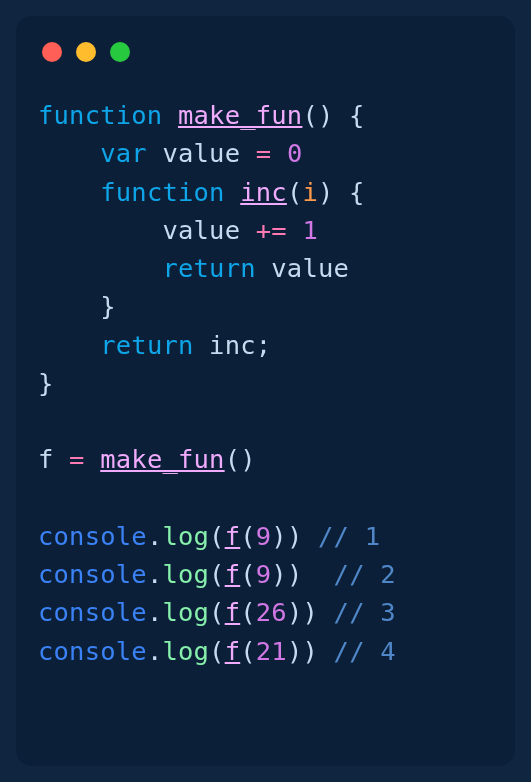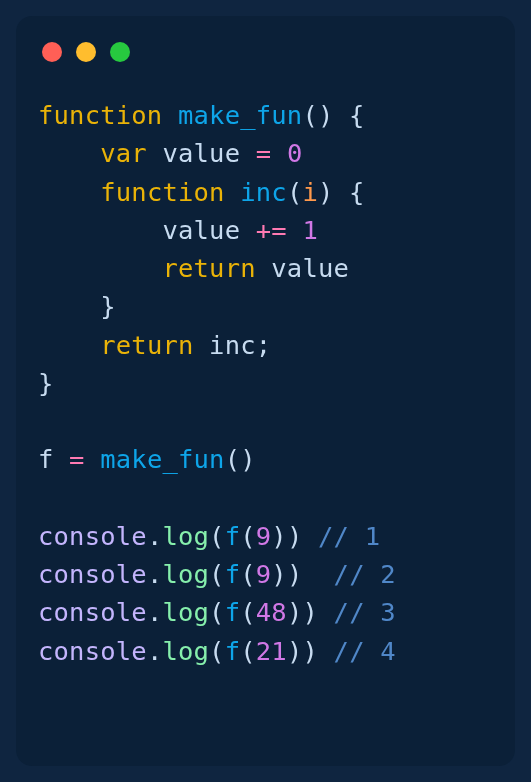--- a/index.html
+++ b/index.html
@@ -38,30 +38,30 @@
     .tl-yellow { background: #ffbd2e; }
     .tl-green { background: #27c93f; }
     pre.code {
       font-family: 'Menlo', 'Monaco', 'Consolas', monospace;
       font-size: 25.5px;
       line-height: 1.5;
       color: #c7dbf0;
       white-space: pre;
       letter-spacing: 0.2px;
     }
-    .tok-keyword { color: #eab308; }   
-    .tok-fn      { color: #0ea5e9; }   
+    .tok-keyword { color: #0ea5e9; }   
+    .tok-fn      { color: #f0abfc; text-decoration: underline; }   
     .tok-ident   { color: #c7dbf0; }   
     .tok-param   { color: #ff994c; }   
     .tok-num     { color: #d178e6; }   
     .tok-op      { color: #ff7ab2; }   
     .tok-punc    { color: #c7dbf0; }   
     .tok-comm    { color: #5087c8; }   
     .tok-prop    { color: #86efac; }   
-    .tok-obj     { color: #c4b5fd; margin-top: 34px; }   
+    .tok-obj     { color: #3b82f6; margin-top: 34px; }   
   </style>
 </head>
 <body>
 
 <div class="window">
   <div class="traffic-lights">
     <div class="traffic-light tl-red"></div>
     <div class="traffic-light tl-yellow"></div>
     <div class="traffic-light tl-green"></div>
   </div>
@@ -71,15 +71,15 @@
 <span><span class="tok-ident">        value </span><span class="tok-op">+=</span><span class="tok-ident"> </span><span class="tok-num">1</span></span>
 <span><span class="tok-ident">        </span><span class="tok-keyword">return</span><span class="tok-ident"> value</span></span>
 <span><span class="tok-ident">    </span><span class="tok-punc">}</span></span>
 <span><span class="tok-ident">    </span><span class="tok-keyword">return</span><span class="tok-ident"> inc</span><span class="tok-punc">;</span></span>
 <span><span class="tok-punc">}</span></span>
 <span><span class="tok-ident"></span></span>
 <span><span class="tok-ident">f </span><span class="tok-op">=</span><span class="tok-ident"> </span><span class="tok-fn">make_fun</span><span class="tok-punc">()</span></span>
 <span><span class="tok-ident"></span></span>
 <span><span class="tok-obj">console</span><span class="tok-punc">.</span><span class="tok-prop">log</span><span class="tok-punc">(</span><span class="tok-fn">f</span><span class="tok-punc">(</span><span class="tok-num">9</span><span class="tok-punc">)) </span><span class="tok-comm">// 1</span></span>
 <span><span class="tok-obj">console</span><span class="tok-punc">.</span><span class="tok-prop">log</span><span class="tok-punc">(</span><span class="tok-fn">f</span><span class="tok-punc">(</span><span class="tok-num">9</span><span class="tok-punc">))  </span><span class="tok-comm">// 2</span></span>
-<span><span class="tok-obj">console</span><span class="tok-punc">.</span><span class="tok-prop">log</span><span class="tok-punc">(</span><span class="tok-fn">f</span><span class="tok-punc">(</span><span class="tok-num">48</span><span class="tok-punc">)) </span><span class="tok-comm">// 3</span></span>
+<span><span class="tok-obj">console</span><span class="tok-punc">.</span><span class="tok-prop">log</span><span class="tok-punc">(</span><span class="tok-fn">f</span><span class="tok-punc">(</span><span class="tok-num">26</span><span class="tok-punc">)) </span><span class="tok-comm">// 3</span></span>
 <span><span class="tok-obj">console</span><span class="tok-punc">.</span><span class="tok-prop">log</span><span class="tok-punc">(</span><span class="tok-fn">f</span><span class="tok-punc">(</span><span class="tok-num">21</span><span class="tok-punc">)) </span><span class="tok-comm">// 4</span></span></pre>
 </div>
 
 </body></html>

